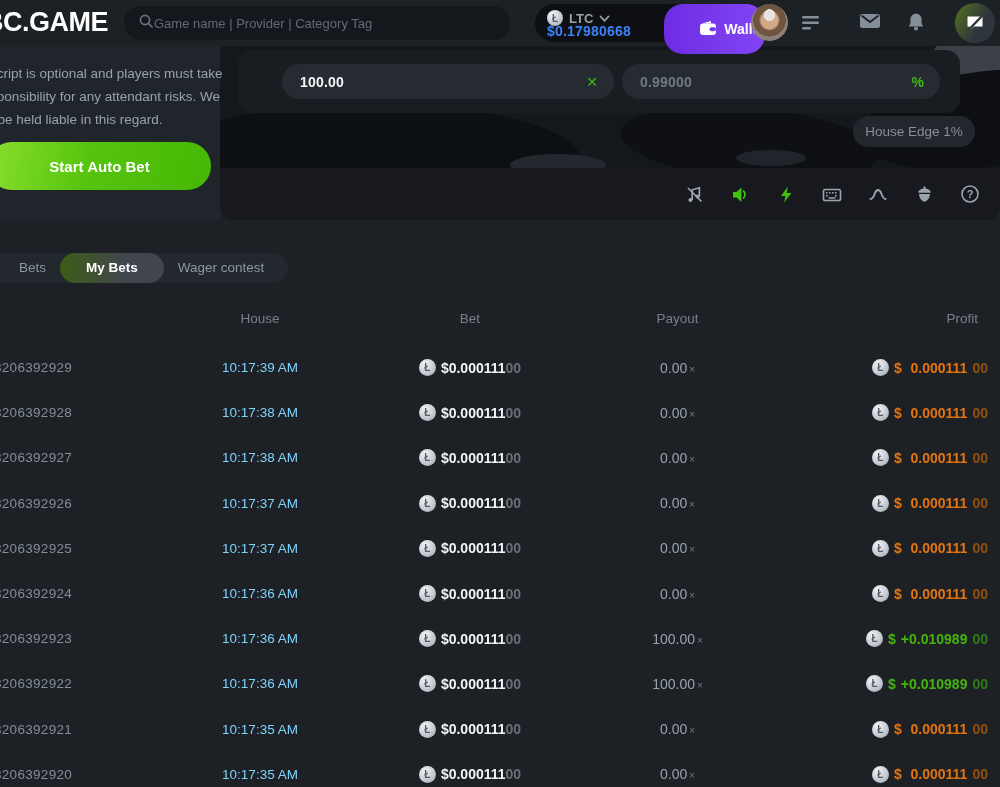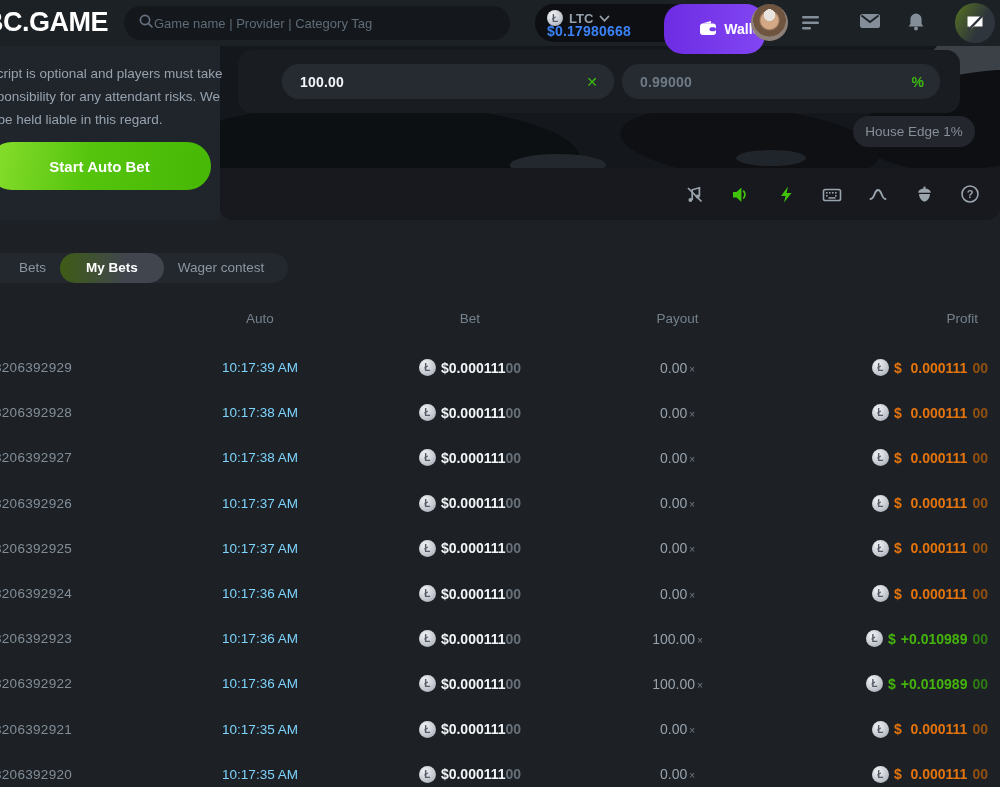--- a/index.html
+++ b/index.html
@@ -234,21 +234,21 @@
 
   <div class="tabs-wrap">
     <span class="tab">Bets</span>
     <span class="tab active">My Bets</span>
     <span class="tab">Wager contest</span>
   </div>
 
   <div class="bets-table">
     <div class="t-grid t-head">
       <span></span>
-      <span class="th-time">Auto</span>
+      <span class="th-time">House</span>
       <span class="th-bet">Bet</span>
       <span class="th-payout">Payout</span>
       <span class="th-profit">Profit</span>
     </div>
     <div style="height:9px;"></div>
     <div>
     <div class="t-grid t-row">
       <span class="cell-id">8206392929</span>
       <span class="cell-time">10:17:39 AM</span>
       <span class="cell-bet">

